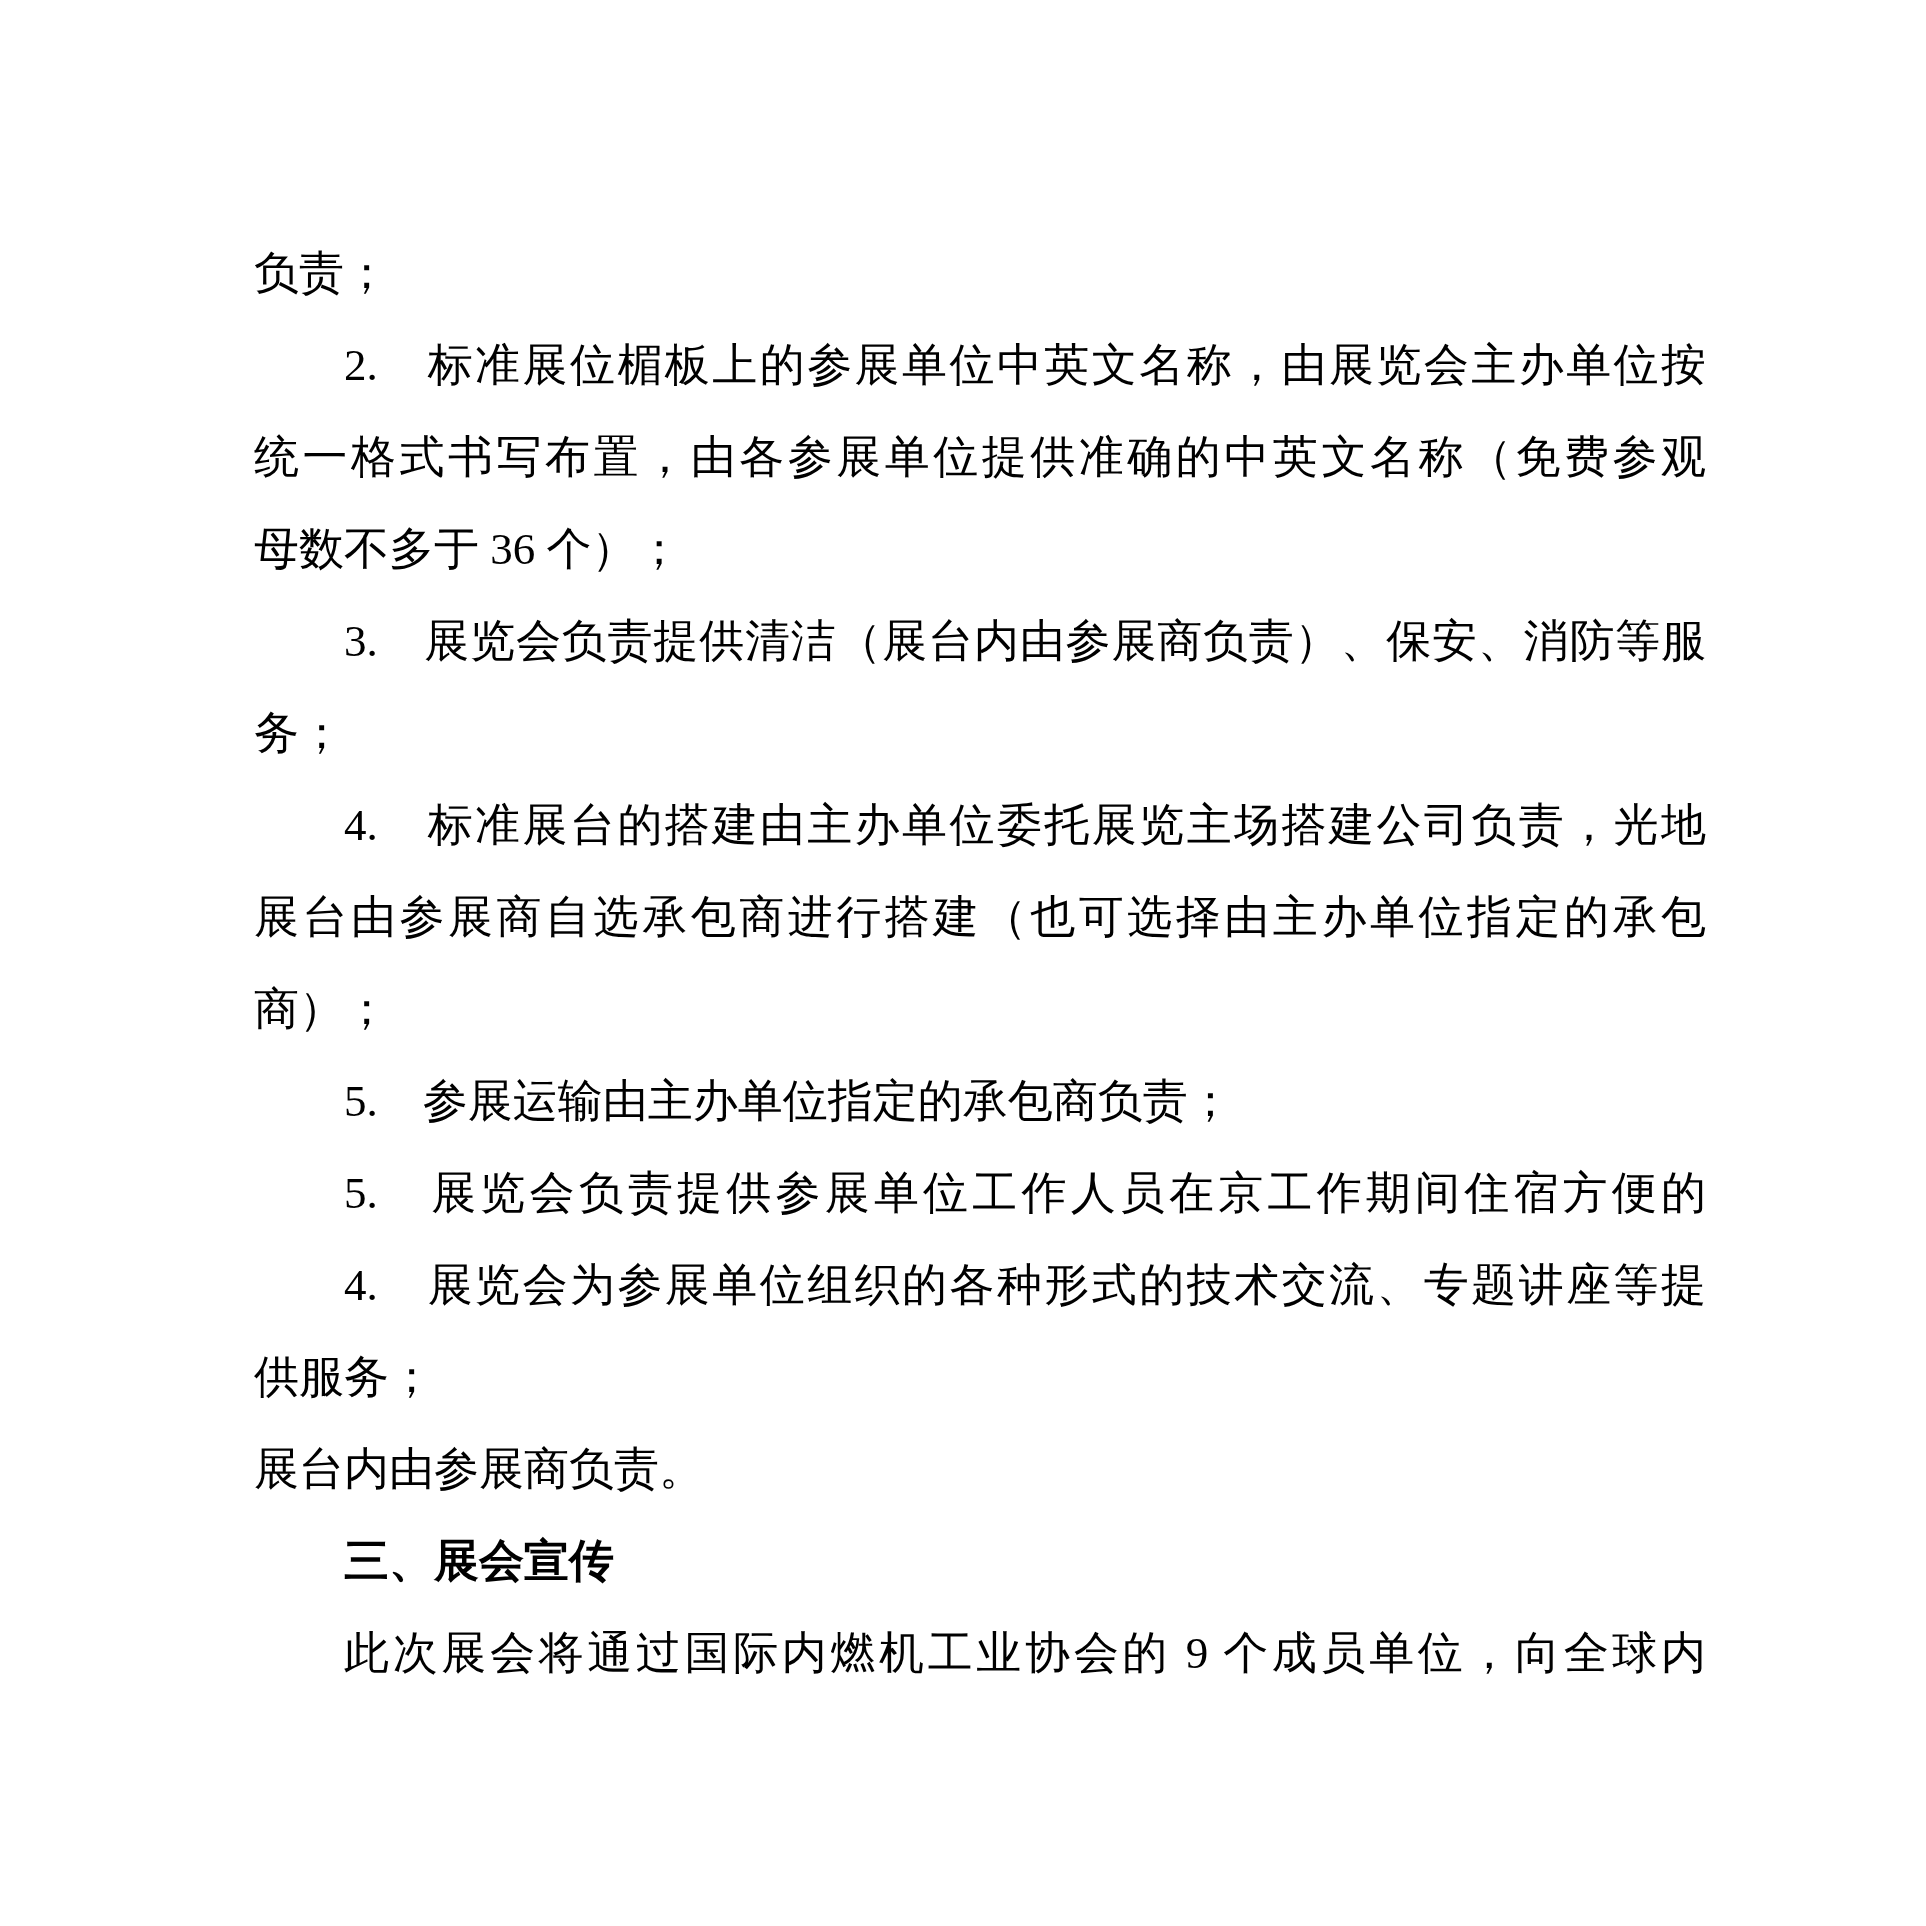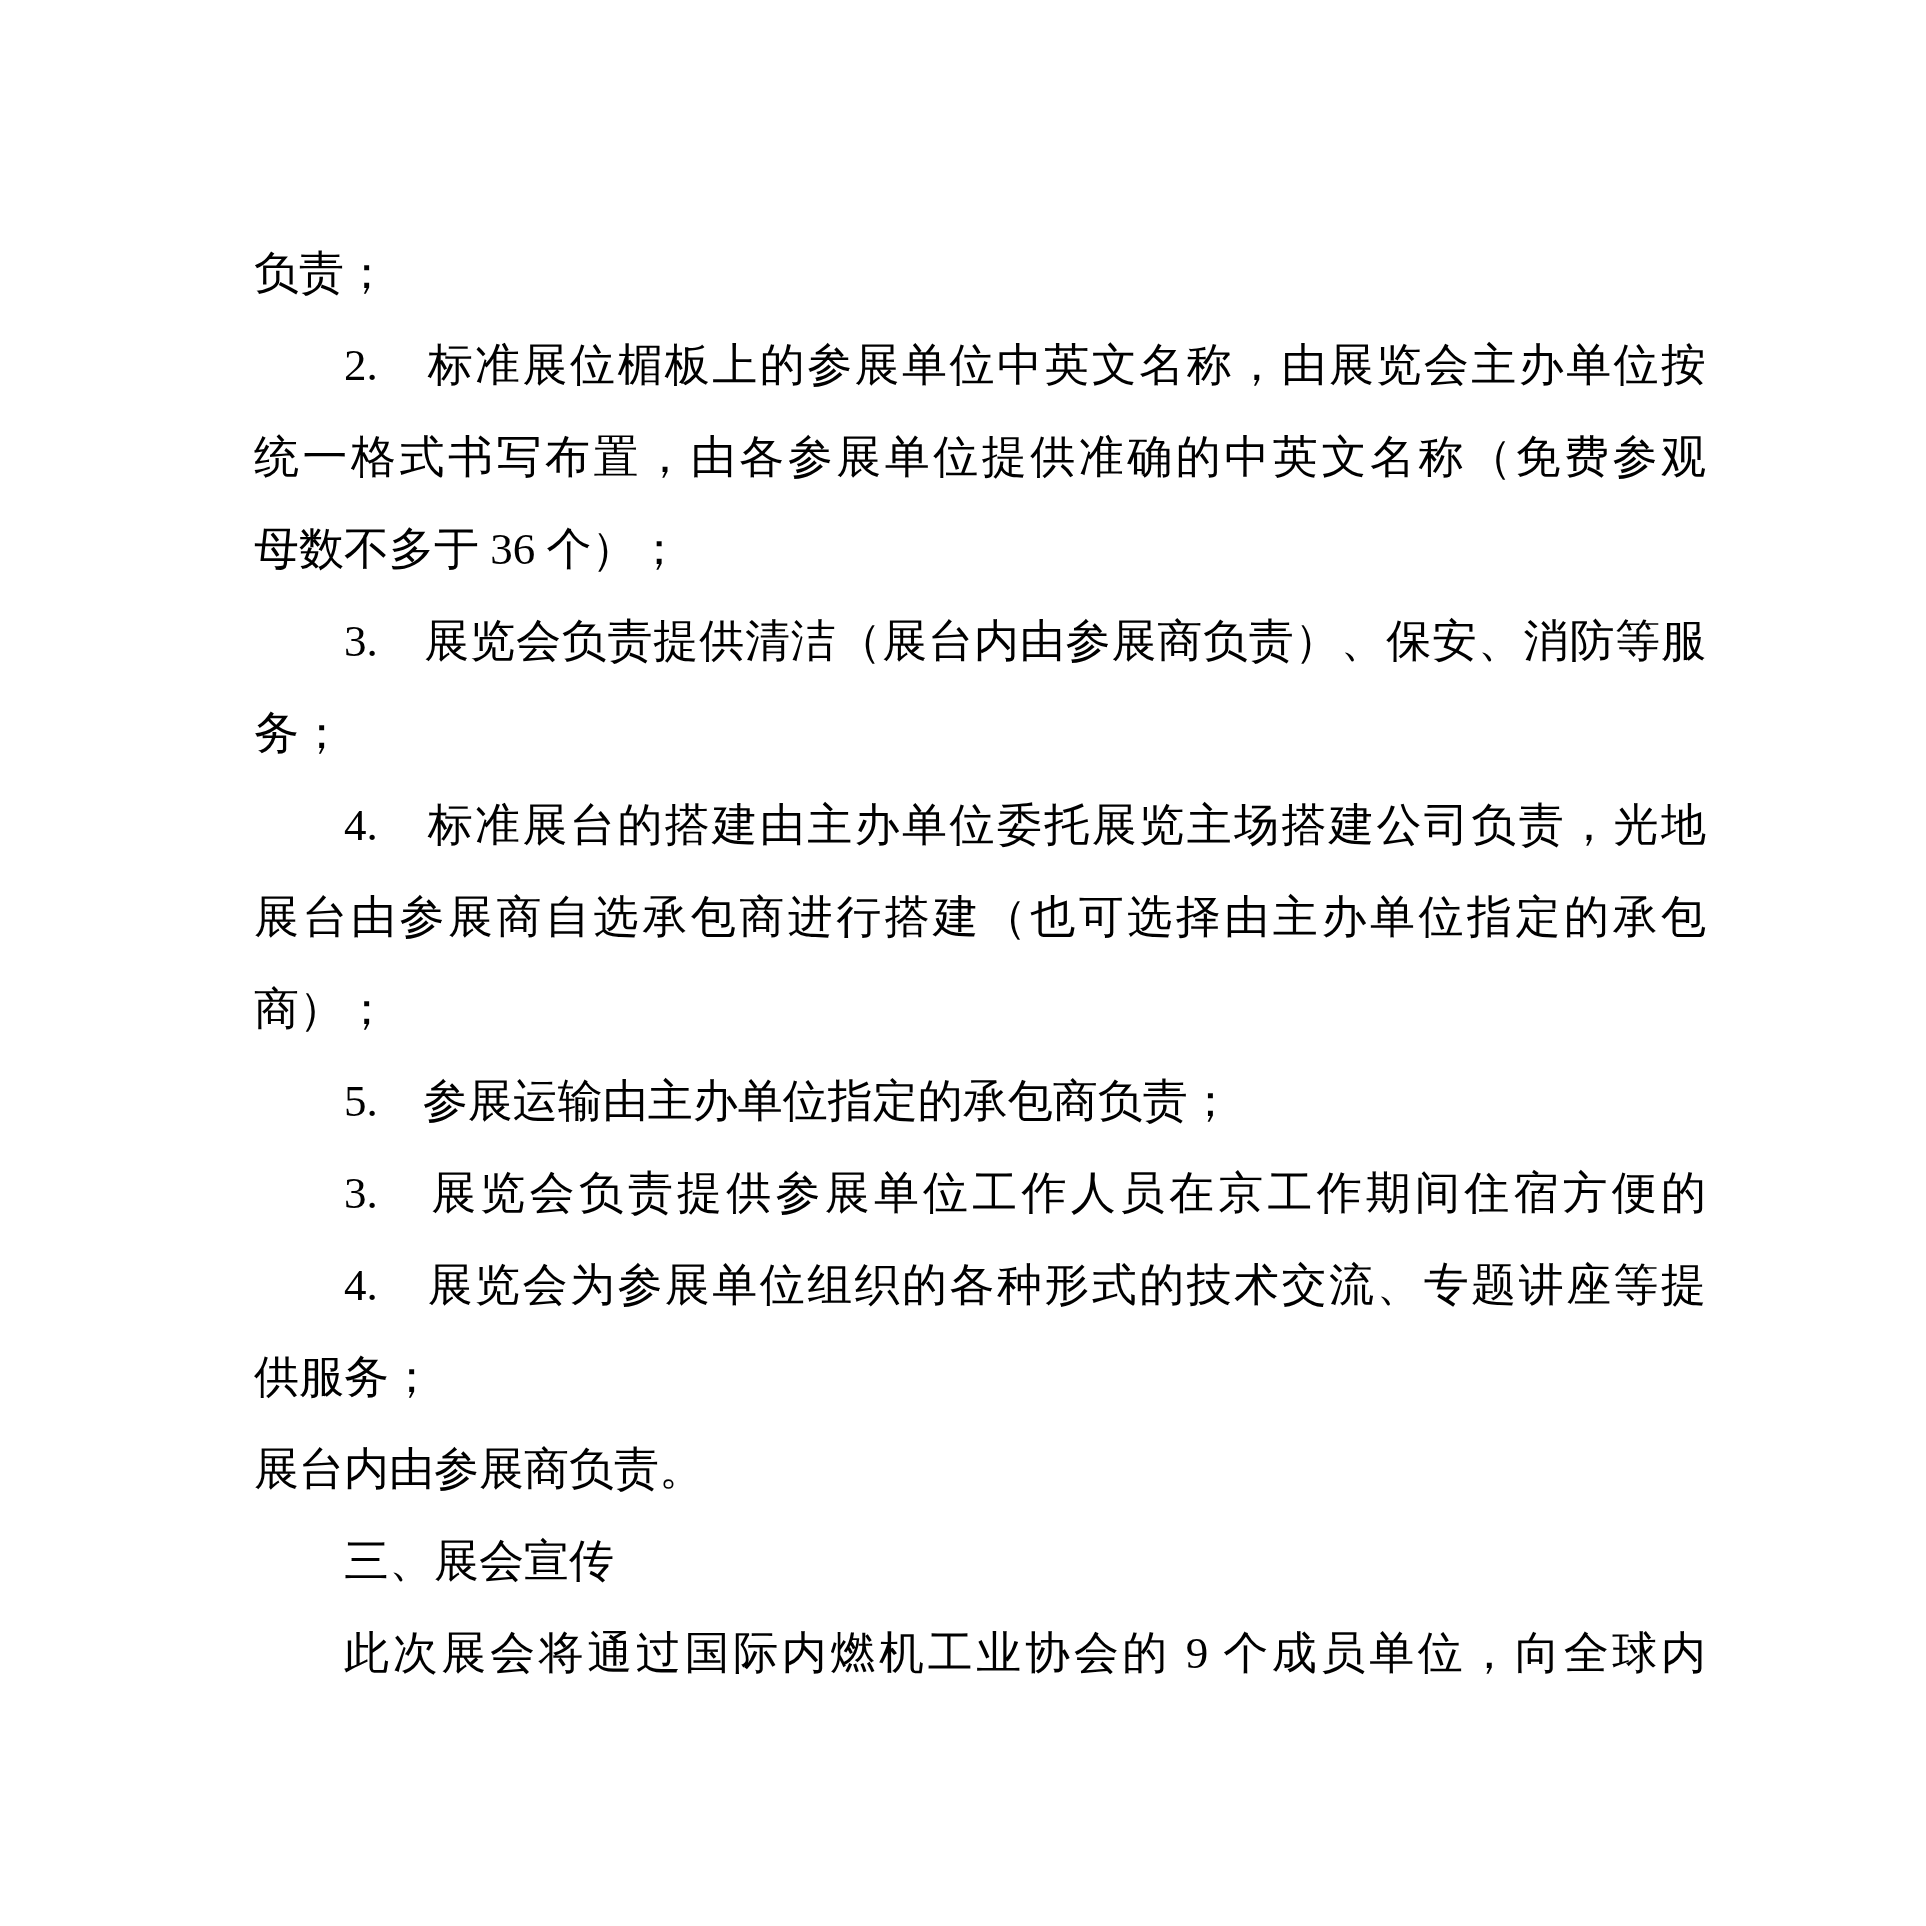--- a/index.html
+++ b/index.html
@@ -26,39 +26,39 @@
     white-space: nowrap;
   }
   .line.justify {
     text-align: justify;
     text-align-last: justify;
   }
   .line.indent {
     text-indent: 2em;
   }
   .line.bold {
-    font-weight: normal;
+    font-weight: bold;
   }
 </style>
 </head>
 <body>
 
 <div class="page" style="background: rgb(255, 255, 255); color: rgb(0, 0, 0);">
   <div class="text-block" id="lines-container">
       <div class="line">负责；</div>
       <div class="line indent justify">2.　标准展位楣板上的参展单位中英文名称，由展览会主办单位按</div>
       <div class="line justify">统一格式书写布置，由各参展单位提供准确的中英文名称（免费参观</div>
       <div class="line">母数不多于 36 个）；</div>
       <div class="line indent justify">3.　展览会负责提供清洁（展台内由参展商负责）、保安、消防等服</div>
       <div class="line">务；</div>
       <div class="line indent justify">4.　标准展台的搭建由主办单位委托展览主场搭建公司负责，光地</div>
       <div class="line justify">展台由参展商自选承包商进行搭建（也可选择由主办单位指定的承包</div>
       <div class="line">商）；</div>
       <div class="line indent">5.　参展运输由主办单位指定的承包商负责；</div>
-      <div class="line indent justify">3.　展览会负责提供参展单位工作人员在京工作期间住宿方便的</div>
+      <div class="line indent justify">5.　展览会负责提供参展单位工作人员在京工作期间住宿方便的</div>
       <div class="line indent justify">4.　展览会为参展单位组织的各种形式的技术交流、专题讲座等提</div>
       <div class="line">供服务；</div>
       <div class="line">展台内由参展商负责。</div>
       <div class="line indent bold">三、展会宣传</div>
       <div class="line indent justify">此次展会将通过国际内燃机工业协会的 9 个成员单位，向全球内</div>
     </div>
 
 </div>
 
 

